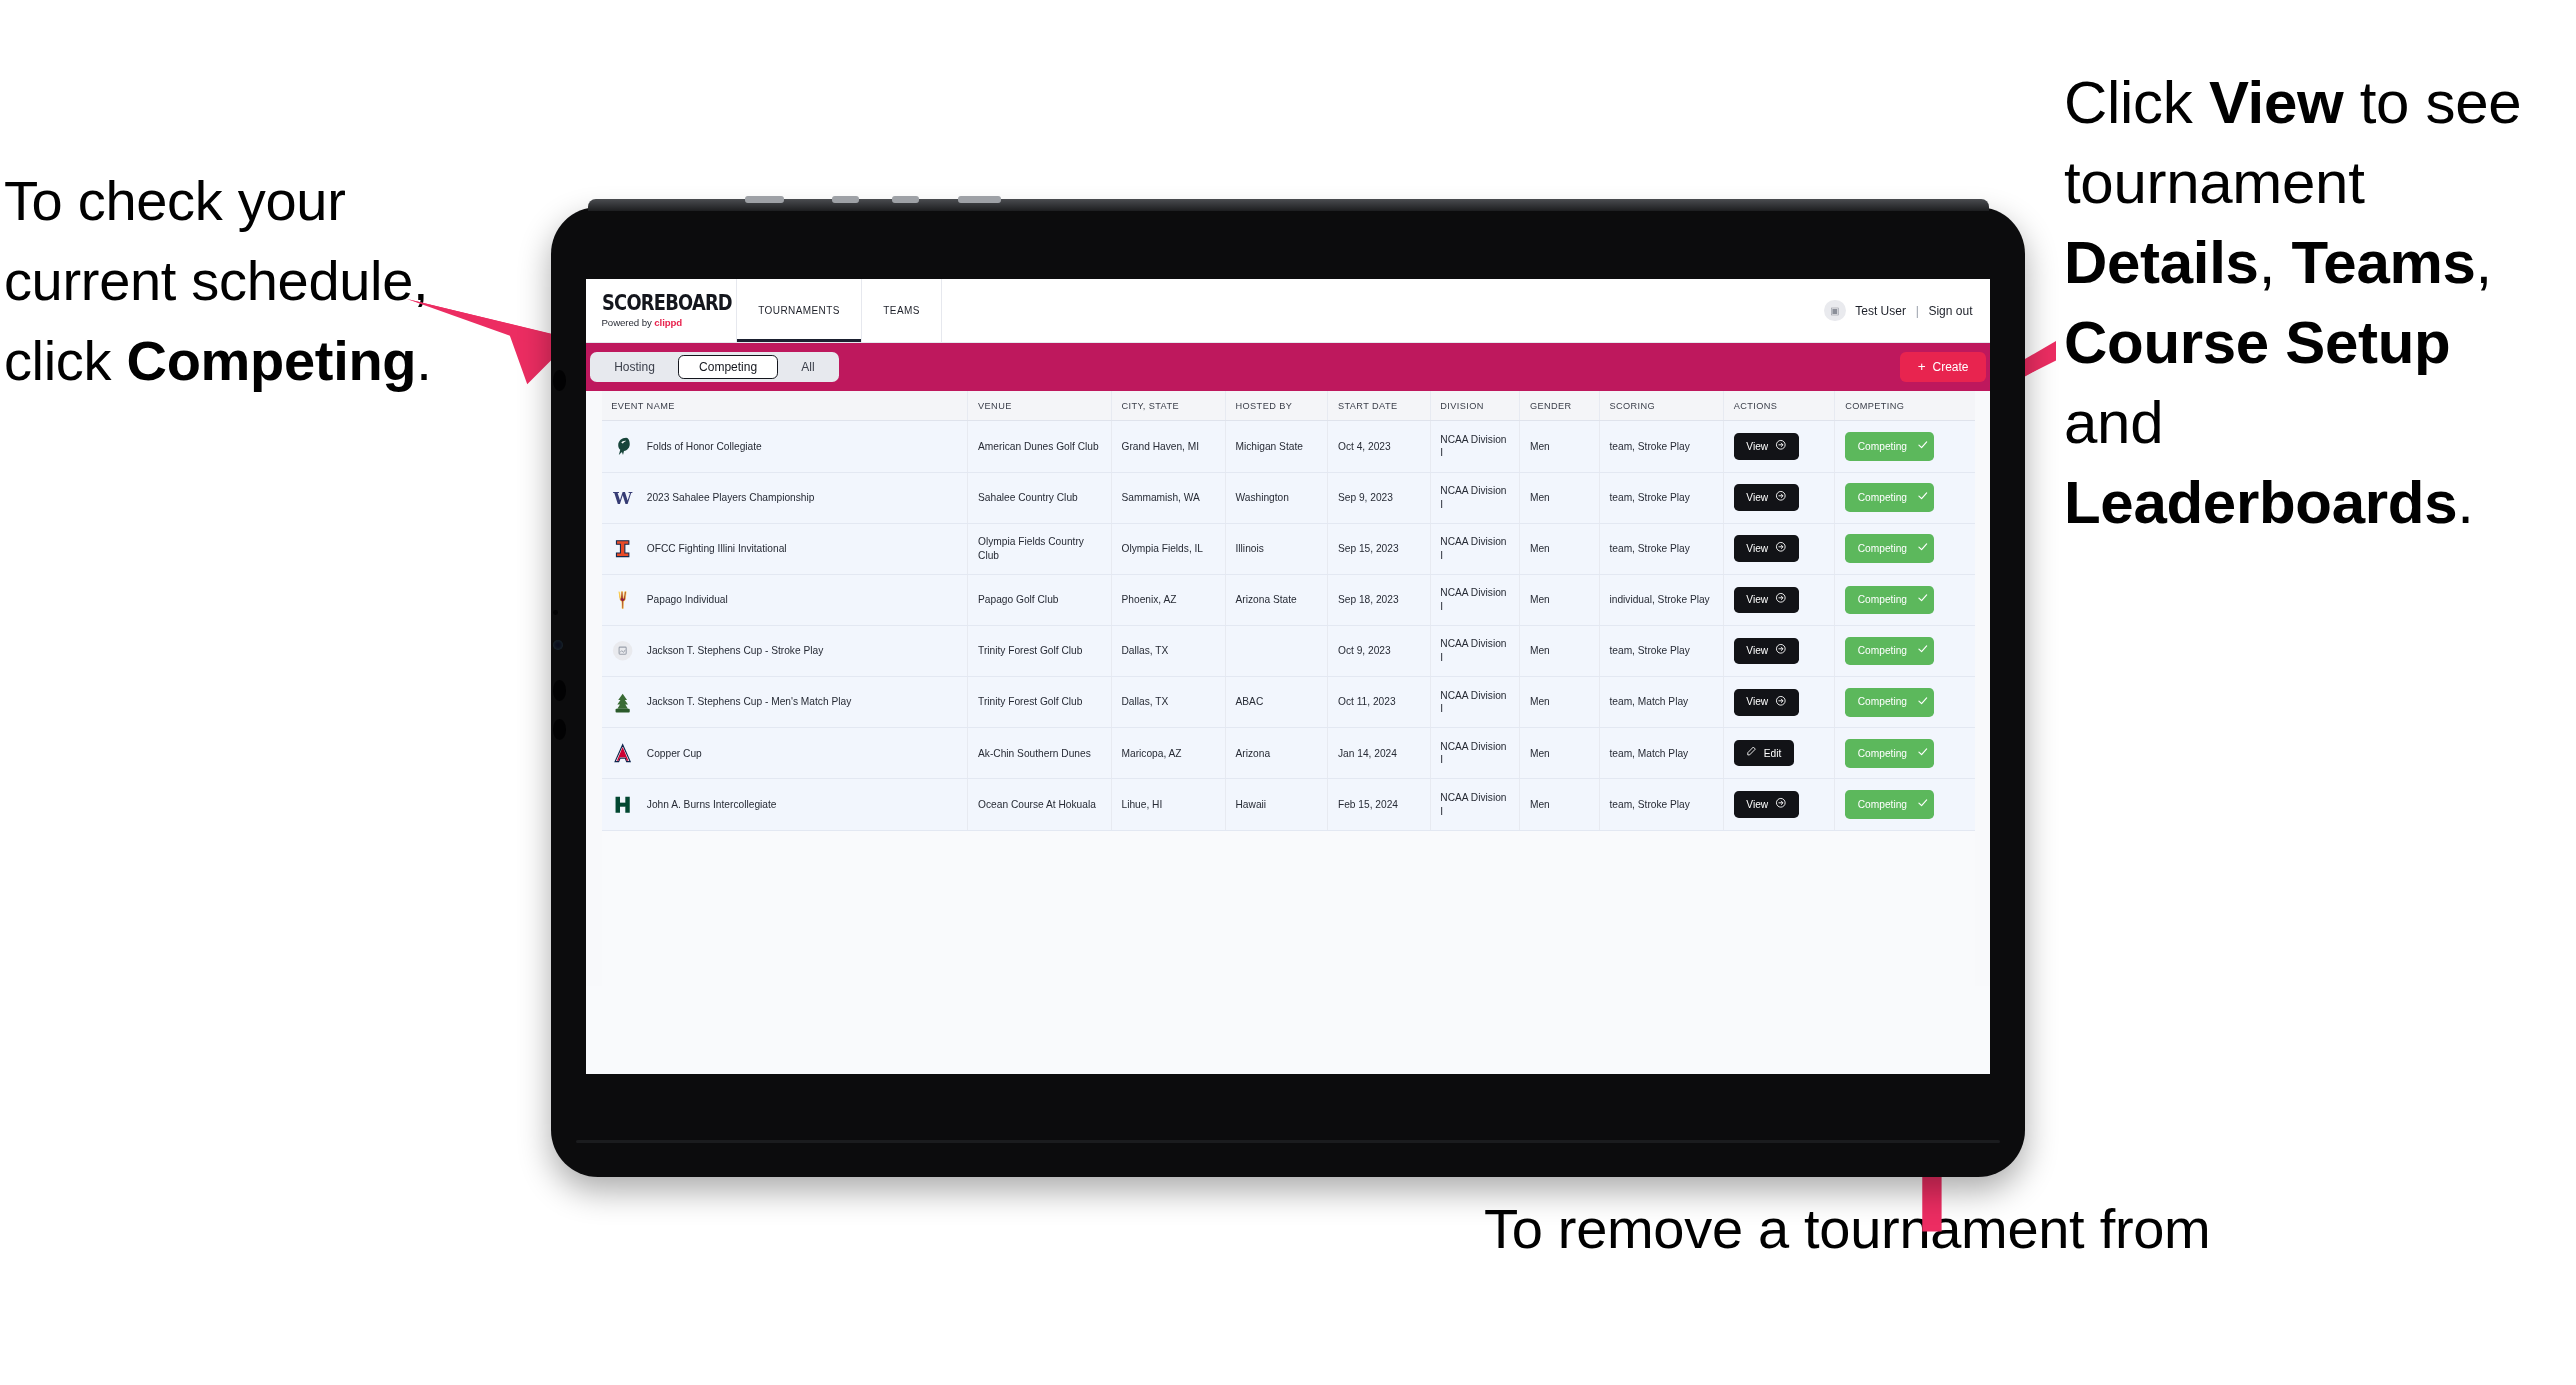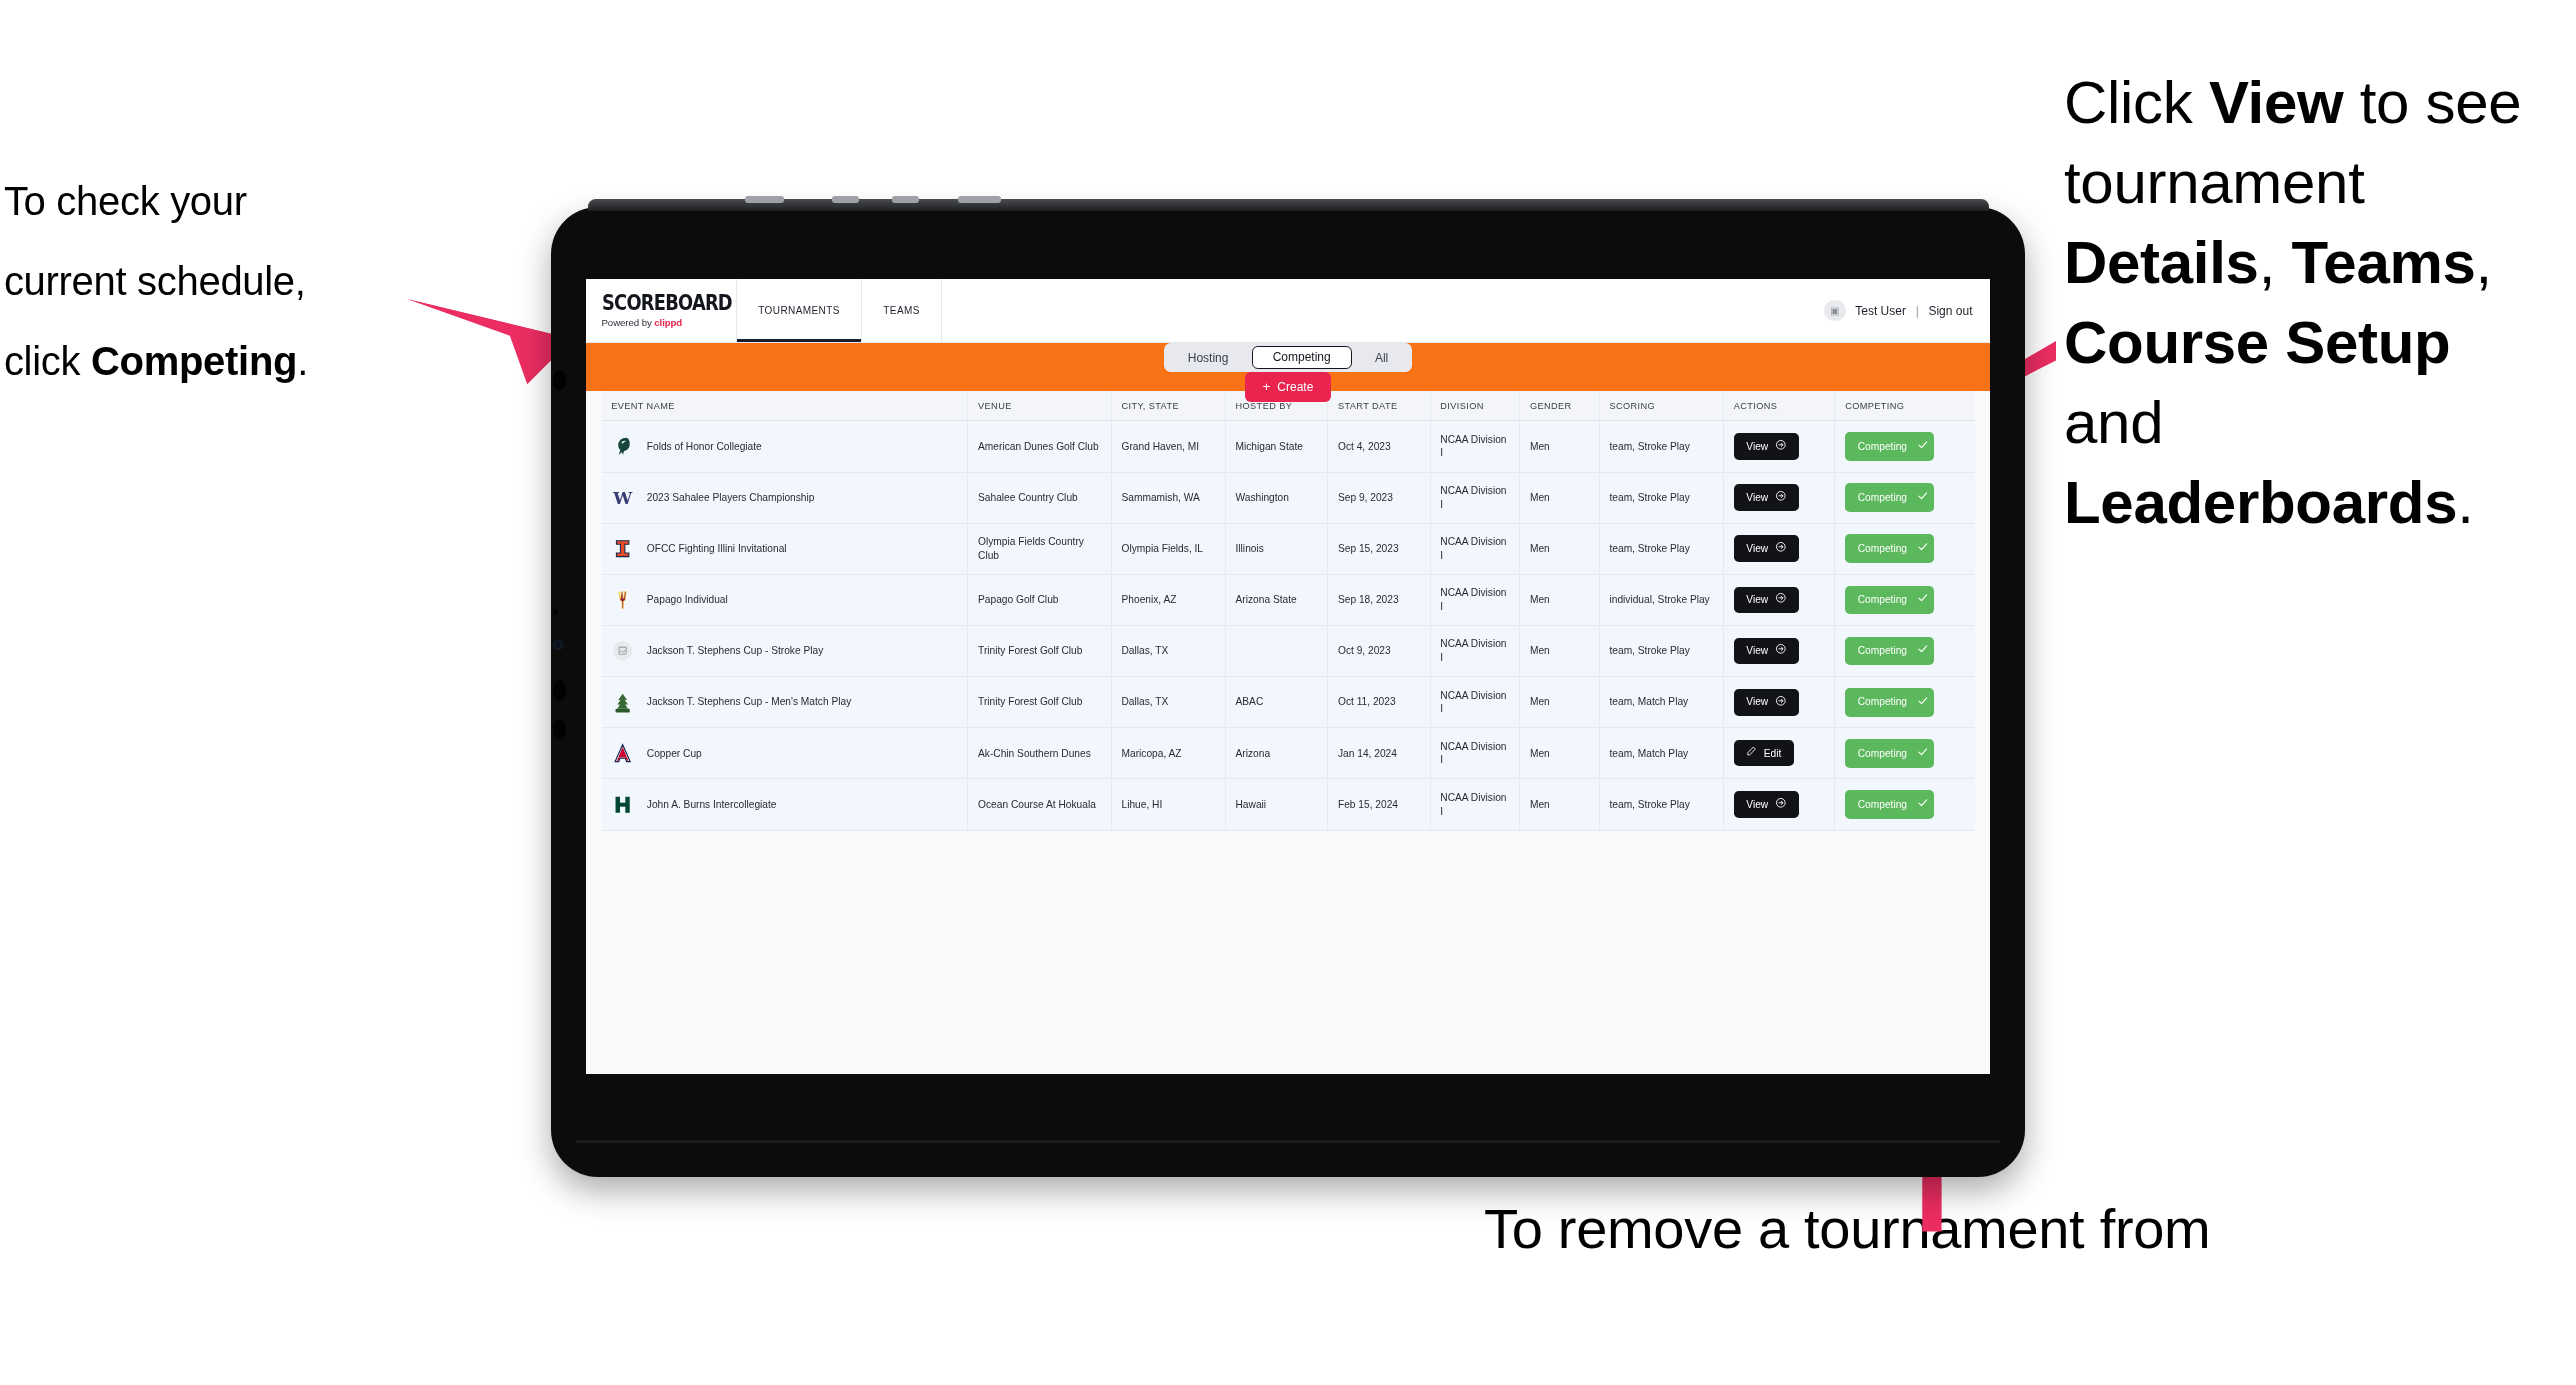--- a/index.html
+++ b/index.html
@@ -13,21 +13,21 @@
 
   
   .anno {
     position: absolute;
     color: #010101;
     font-family: "Liberation Sans", sans-serif;
     font-weight: 400;
     letter-spacing: -0.3px;
   }
   .anno b { font-weight: 700; }
-  #anno-left  { left: 3.9px;  top: 161px; font-size: 40px; line-height: 80px; width: 504px; }
+  #anno-left  { left: 3.9px;  top: 161px; font-size: 56px; line-height: 80px; width: 504px; }
   #anno-right { left: 2064px; top: 63px; font-size: 60px; line-height: 80px; width: 524px; }
   #anno-bottom{ left: 1484px; top: 1188px; font-size: 56px; line-height: 81px; width: 980px; }
 
   .arrow { position: absolute; }
 
   
   #tablet {
     position: absolute;
     left: 551px; top: 207px;
     width: 1474px; height: 970px;
@@ -96,22 +96,22 @@
   #avatar {
     width:21.3px; height:21.3px; border-radius:50%; background:#e9eaee;
     display:flex; align-items:center; justify-content:center;
     font-size:9.7px; color:#8b8f99;
   }
   #user-area .sep { color:#9aa0ab; }
   #signout { cursor:pointer; }
 
   
   #filterbar {
-    height: 48px; background:#f97316; display:flex; align-items:center;
-    padding: 0 4px; justify-content:space-between;flex-direction:column;
+    height: 48px; background:#be185d; display:flex; align-items:center;
+    padding: 0 4px; justify-content:space-between;
   }
   #seg {
     display:flex; background:#e7e9ee; border-radius:6.8px; padding:2.9px; gap:1.9px;
   }
   .seg-btn {
     padding: 4.8px 21.3px; font-size: 12px; border-radius:5.8px;
     color:#3b3f4a; background:transparent; cursor:pointer; white-space:nowrap;
   }
   .seg-btn.active { background:#ffffff; color:#14161d; border:1.5px solid #14161d; padding:3.4px 20px; }
   #create-btn {

